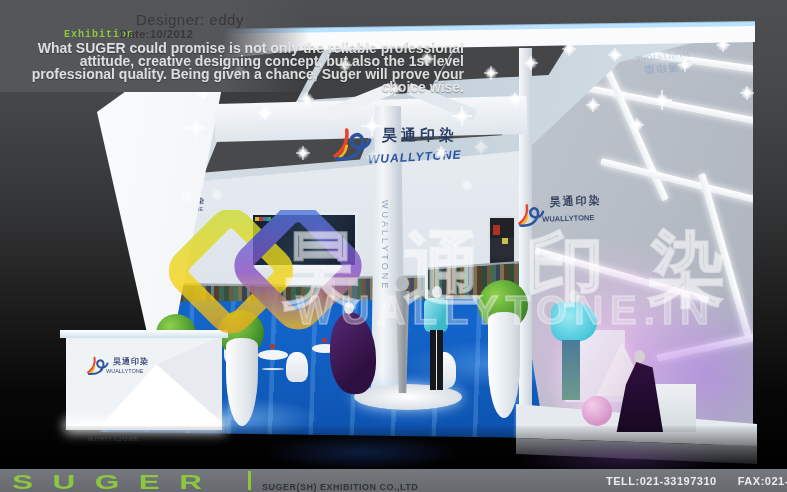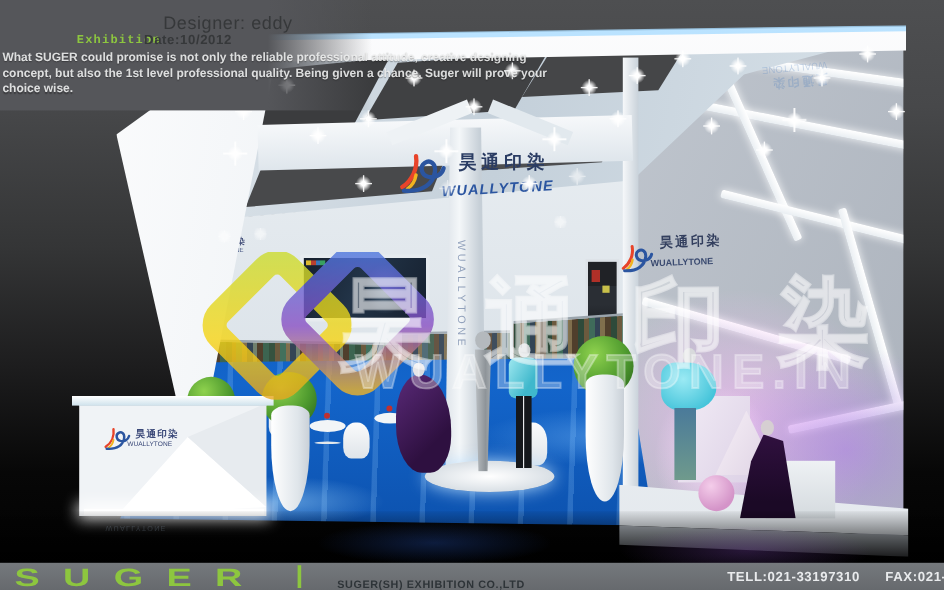--- a/index.html
+++ b/index.html
@@ -252,27 +252,27 @@
     </svg>
     <div class="outline-txt" style="left:282px;top:218px;font-size:78px;letter-spacing:44px;">昊通印染</div>
     <div class="outline-txt" style="left:296px;top:288px;font-size:40px;letter-spacing:7px;-webkit-text-stroke:1.5px rgba(255,255,255,.35);">WUALLYTONE.IN</div>
   </div>
 
   <div class="abs" style="left:0;top:0;width:480px;height:96px;z-index:50;">
     <div class="abs" style="left:0;top:0;width:310px;height:92px;background:linear-gradient(90deg,#55565a 72%,rgba(85,86,90,0));z-index:-1;"></div>
     <div class="abs" style="left:64px;top:29px;font-size:10px;font-weight:bold;color:#8dc63f;letter-spacing:1px;font-family:Liberation Mono, monospace;">Exhibition</div>
     <div class="abs" style="left:136px;top:11px;font-size:15px;font-weight:normal;color:#36383a;letter-spacing:.5px;">Designer: eddy</div>
     <div class="abs" style="left:120px;top:28px;font-size:11px;font-weight:bold;color:#36383a;letter-spacing:.5px;">Date:10/2012</div>
-    <div class="abs" style="left:2px;top:42px;width:462px;font-size:10px;line-height:13px;font-weight:bold;color:rgba(238,239,240,.9);text-shadow:0 1px 1px rgba(0,0,0,.35);">What SUGER could promise is not only the reliable professional attitude, creative designing concept, but also the 1st level professional quality. Being given a chance, Suger will prove your choice wise.</div>
+    <div class="abs" style="left:2px;top:42px;width:462px;font-size:14px;line-height:13px;font-weight:bold;color:rgba(238,239,240,.9);text-shadow:0 1px 1px rgba(0,0,0,.35);text-align:right;">What SUGER could promise is not only the reliable professional attitude, creative designing concept, but also the 1st level professional quality. Being given a chance, Suger will prove your choice wise.</div>
   </div>
 
   <div class="abs" style="left:0;top:469px;width:787px;height:23px;background:linear-gradient(180deg,#75797d,#66696d);z-index:50;overflow:hidden;">
     <div class="abs" style="left:12px;top:1px;font-size:21px;font-weight:bold;color:#8dc63f;letter-spacing:13px;transform:scaleX(1.5);transform-origin:left center;">SUGER</div>
     <div class="abs" style="left:248px;top:2px;width:3px;height:19px;background:#8dc63f;"></div>
-    <div class="abs" style="left:262px;top:13px;font-size:9px;font-weight:bold;color:#2e3438;letter-spacing:.5px;margin-left:19px;">SUGER(SH) EXHIBITION CO.,LTD</div>
+    <div class="abs" style="left:262px;top:13px;font-size:9px;font-weight:bold;color:#2e3438;letter-spacing:.5px;">SUGER(SH) EXHIBITION CO.,LTD</div>
     <div class="abs" style="left:606px;top:6px;white-space:nowrap;font-size:11px;font-weight:bold;color:#e9ebed;letter-spacing:.5px;">
       <span>TELL:021-33197310</span>
       <span style="display:inline-block;width:14px;"></span>
       <span>FAX:021-50345059</span>
     </div>
   </div>
 
 </div>
 
 </body></html>

